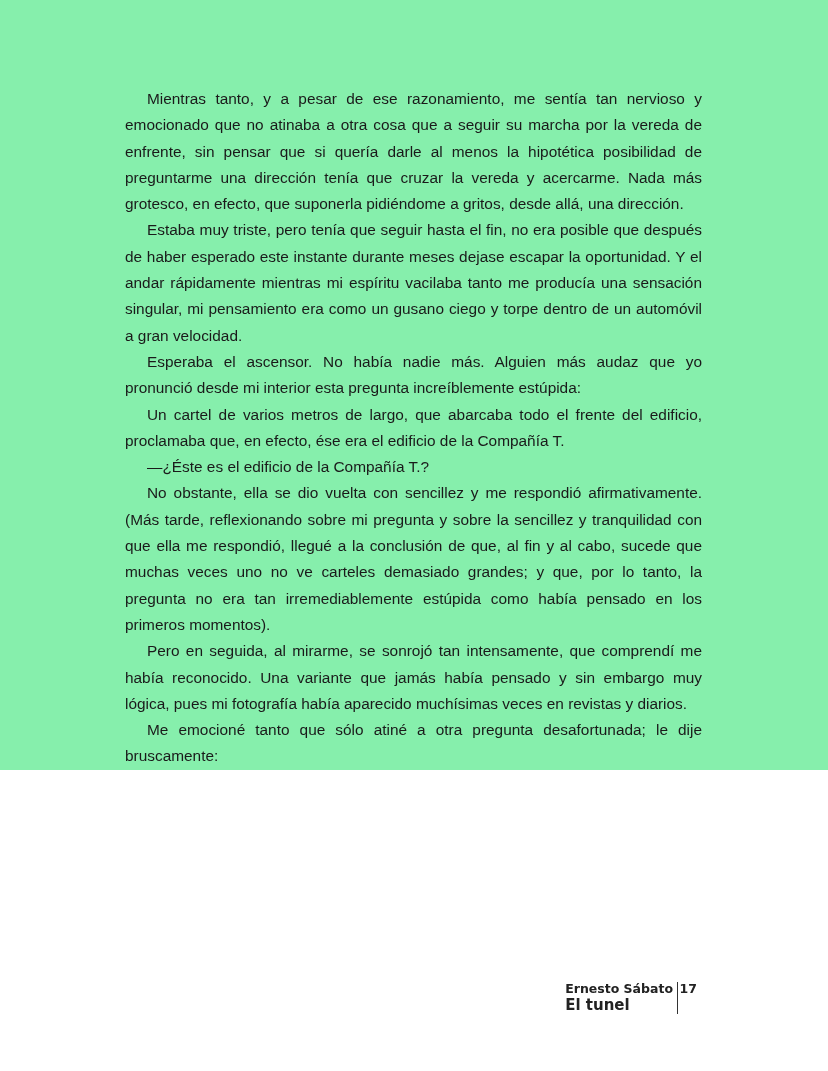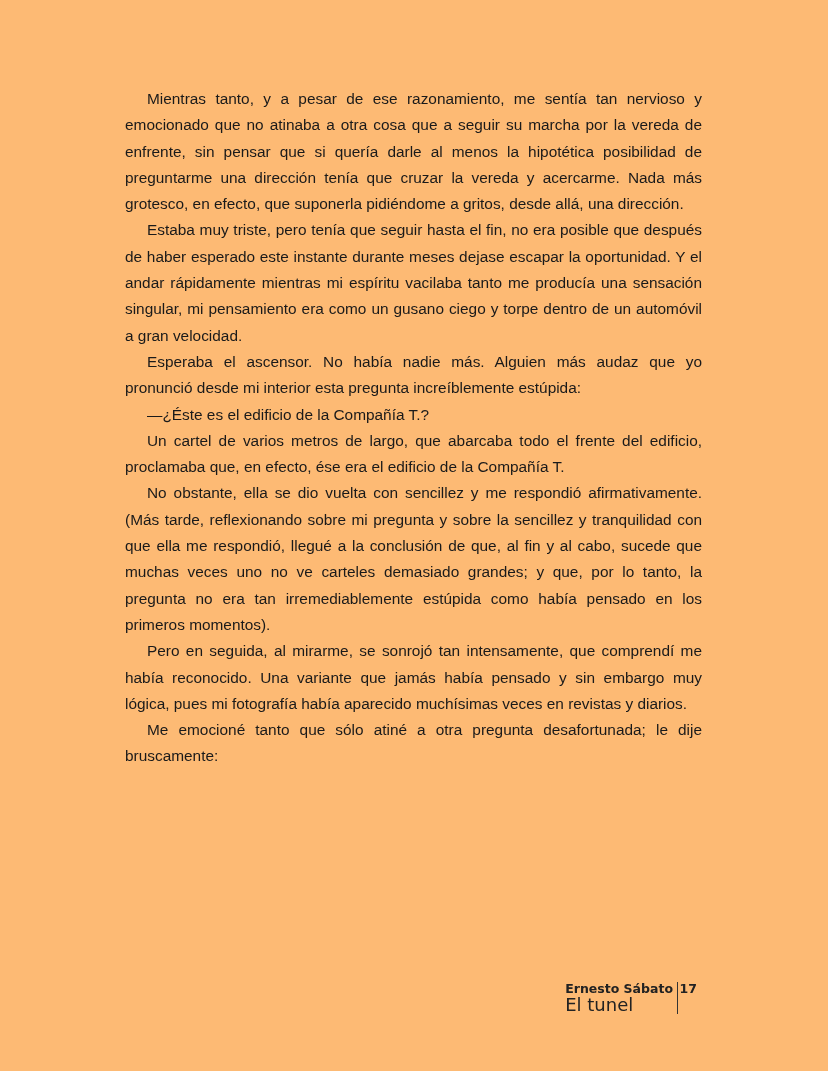--- a/index.html
+++ b/index.html
@@ -1,44 +1,44 @@
 <!DOCTYPE html>
 <html><head>
 <meta charset="utf-8">
 <style>
   html, body { margin: 0; padding: 0; background: #ffffff; }
   body { width: 828px; height: 1071px; position: relative; overflow: hidden; }
-  .page { position: absolute; left: 0; top: 0; width: 828px; height: 1071px; background: #fdba74; }
+  .page { position: absolute; left: 0; top: 0; width: 828px; height: 770px; background: #86efac; }
   .body-text {
     position: absolute; left: 125px; top: 86px; width: 577px;
     font-family: "Liberation Sans", sans-serif;
     font-size: 15.4px; line-height: 26.3px; color: #1a1a1a;
     text-align: justify;
   }
   .body-text p { margin: 0; text-indent: 22px; }
   .footer {
     position: absolute; top: 981px; left: 540px; width: 160px; height: 34px;
     font-family: "DejaVu Sans", sans-serif; color: #222;
   }
   .footer .left { position: absolute; right: 27px; top: 0; text-align: left; }
   .footer .author { font-weight: bold; font-size: 12.5px; line-height: 16px; display: block; }
-  .footer .book { font-size: 18px; line-height: 16px; display: block; }
+  .footer .book { font-size: 15px; line-height: 16px; display: block; font-weight: bold; }
   .footer .divider { position: absolute; right: 22px; top: 1px; width: 1px; height: 32px; background: #333; }
   .footer .pagenum { position: absolute; right: 3px; top: 0; font-weight: bold; font-size: 12.5px; line-height: 16px; }
 </style>
 </head>
 <body>
 
 <div class="page">
   <div class="body-text">
     <p>Mientras tanto, y a pesar de ese razonamiento, me sentía tan nervioso y emocionado que no atinaba a otra cosa que a seguir su marcha por la vereda de enfrente, sin pensar que si quería darle al menos la hipotética posibilidad de preguntarme una dirección tenía que cruzar la vereda y acercarme. Nada más grotesco, en efecto, que suponerla pidiéndome a gritos, desde allá, una dirección.</p>
     <p>Estaba muy triste, pero tenía que seguir hasta el fin, no era posible que después de haber esperado este instante durante meses dejase escapar la oportunidad. Y el andar rápidamente mientras mi espíritu vacilaba tanto me producía una sensación singular, mi pensamiento era como un gusano ciego y torpe dentro de un automóvil a gran velocidad.</p>
     <p>Esperaba el ascensor. No había nadie más. Alguien más audaz que yo pronunció desde mi interior esta pregunta increíblemente estúpida:</p>
+    <p>Un cartel de varios metros de largo, que abarcaba todo el frente del edificio, proclamaba que, en efecto, ése era el edificio de la Compañía T.</p>
     <p>—¿Éste es el edificio de la Compañía T.?</p>
-    <p>Un cartel de varios metros de largo, que abarcaba todo el frente del edificio, proclamaba que, en efecto, ése era el edificio de la Compañía T.</p>
     <p>No obstante, ella se dio vuelta con sencillez y me respondió afirmativamente. (Más tarde, reflexionando sobre mi pregunta y sobre la sencillez y tranquilidad con que ella me respondió, llegué a la conclusión de que, al fin y al cabo, sucede que muchas veces uno no ve carteles demasiado grandes; y que, por lo tanto, la pregunta no era tan irremediablemente estúpida como había pensado en los primeros momentos).</p>
     <p>Pero en seguida, al mirarme, se sonrojó tan intensamente, que comprendí me había reconocido. Una variante que jamás había pensado y sin embargo muy lógica, pues mi fotografía había aparecido muchísimas veces en revistas y diarios.</p>
     <p>Me emocioné tanto que sólo atiné a otra pregunta desafortunada; le dije bruscamente:</p>
   </div>
 
   <div class="footer">
     <div class="left">
       <span class="author">Ernesto Sábato</span>
       <span class="book">El tunel</span>
     </div>

